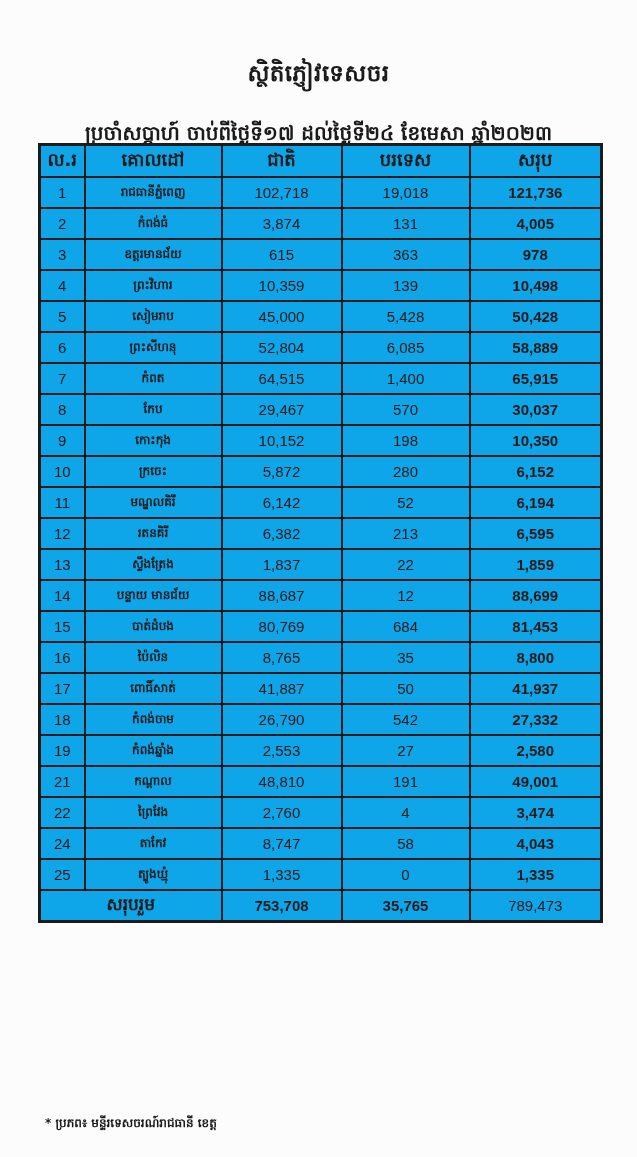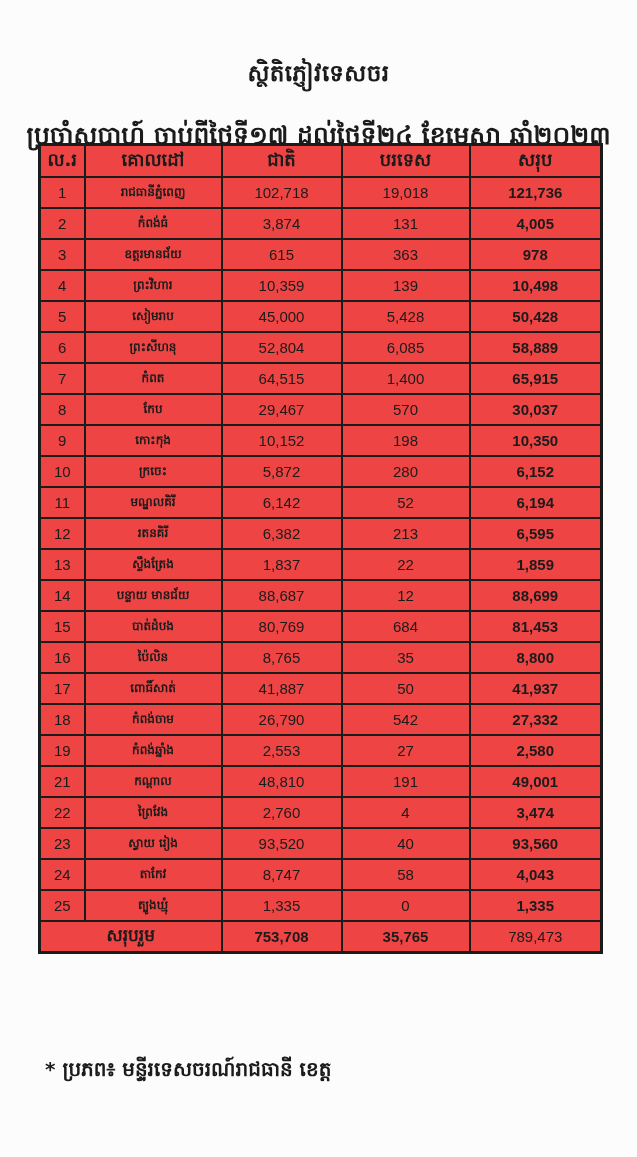--- a/index.html
+++ b/index.html
@@ -24,32 +24,32 @@
     padding-top: 47px;
     text-align: center;
     font-size: 23px;
     font-weight: bold;
     letter-spacing: 0.5px;
   }
   .page-subtitle {
     margin: 0;
     padding-top: 16px;
     text-align: center;
-    font-size: 25px;
+    font-size: 20px;
     font-weight: bold;
   }
   table.stats {
     position: absolute;
     left: 38px;
     top: 131px;
     width: 562px;
     border-collapse: collapse;
     table-layout: fixed;
     border: 3px solid #1b1b1b;
-    background: #ef4444;
+    background: #0ea5e9;
   }
   table.stats th,
   table.stats td {
     border: 2px solid #1b1b1b;
     padding: 0 2px;
     text-align: center;
     vertical-align: middle;
     overflow: hidden;
     white-space: nowrap;
   }
@@ -82,23 +82,23 @@
     font-weight: bold;
   }
   .total-label {
     font-size: 17px;
     font-weight: bold;
     margin-top: 29px;
   }
   .footnote {
     position: absolute;
     left: 45px;
-    top: 1044px;
+    top: 1103px;
     margin: 0;
-    font-size: 20px;
+    font-size: 12px;
     font-weight: bold;
   }
 </style>
 </head>
 <body>
 
 <div class="page">
 
   <h1 class="page-title">ស្ថិតិភ្ញៀវទេសចរ</h1>
 
@@ -284,27 +284,20 @@
   </tr>
 
   <tr>
     <td class="c-no">22</td>
     <td class="c-dest">ព្រៃវែង</td>
     <td class="c-num">2,760</td>
     <td class="c-num">4</td>
     <td class="c-num bold">3,474</td>
   </tr>
 
-  <tr>
-    <td class="c-no">23</td>
-    <td class="c-dest">ស្វាយ រៀង</td>
-    <td class="c-num">93,520</td>
-    <td class="c-num">40</td>
-    <td class="c-num bold">93,560</td>
-  </tr>
 
   <tr>
     <td class="c-no">24</td>
     <td class="c-dest">តាកែវ</td>
     <td class="c-num">8,747</td>
     <td class="c-num">58</td>
     <td class="c-num bold">4,043</td>
   </tr>
 
   <tr>

